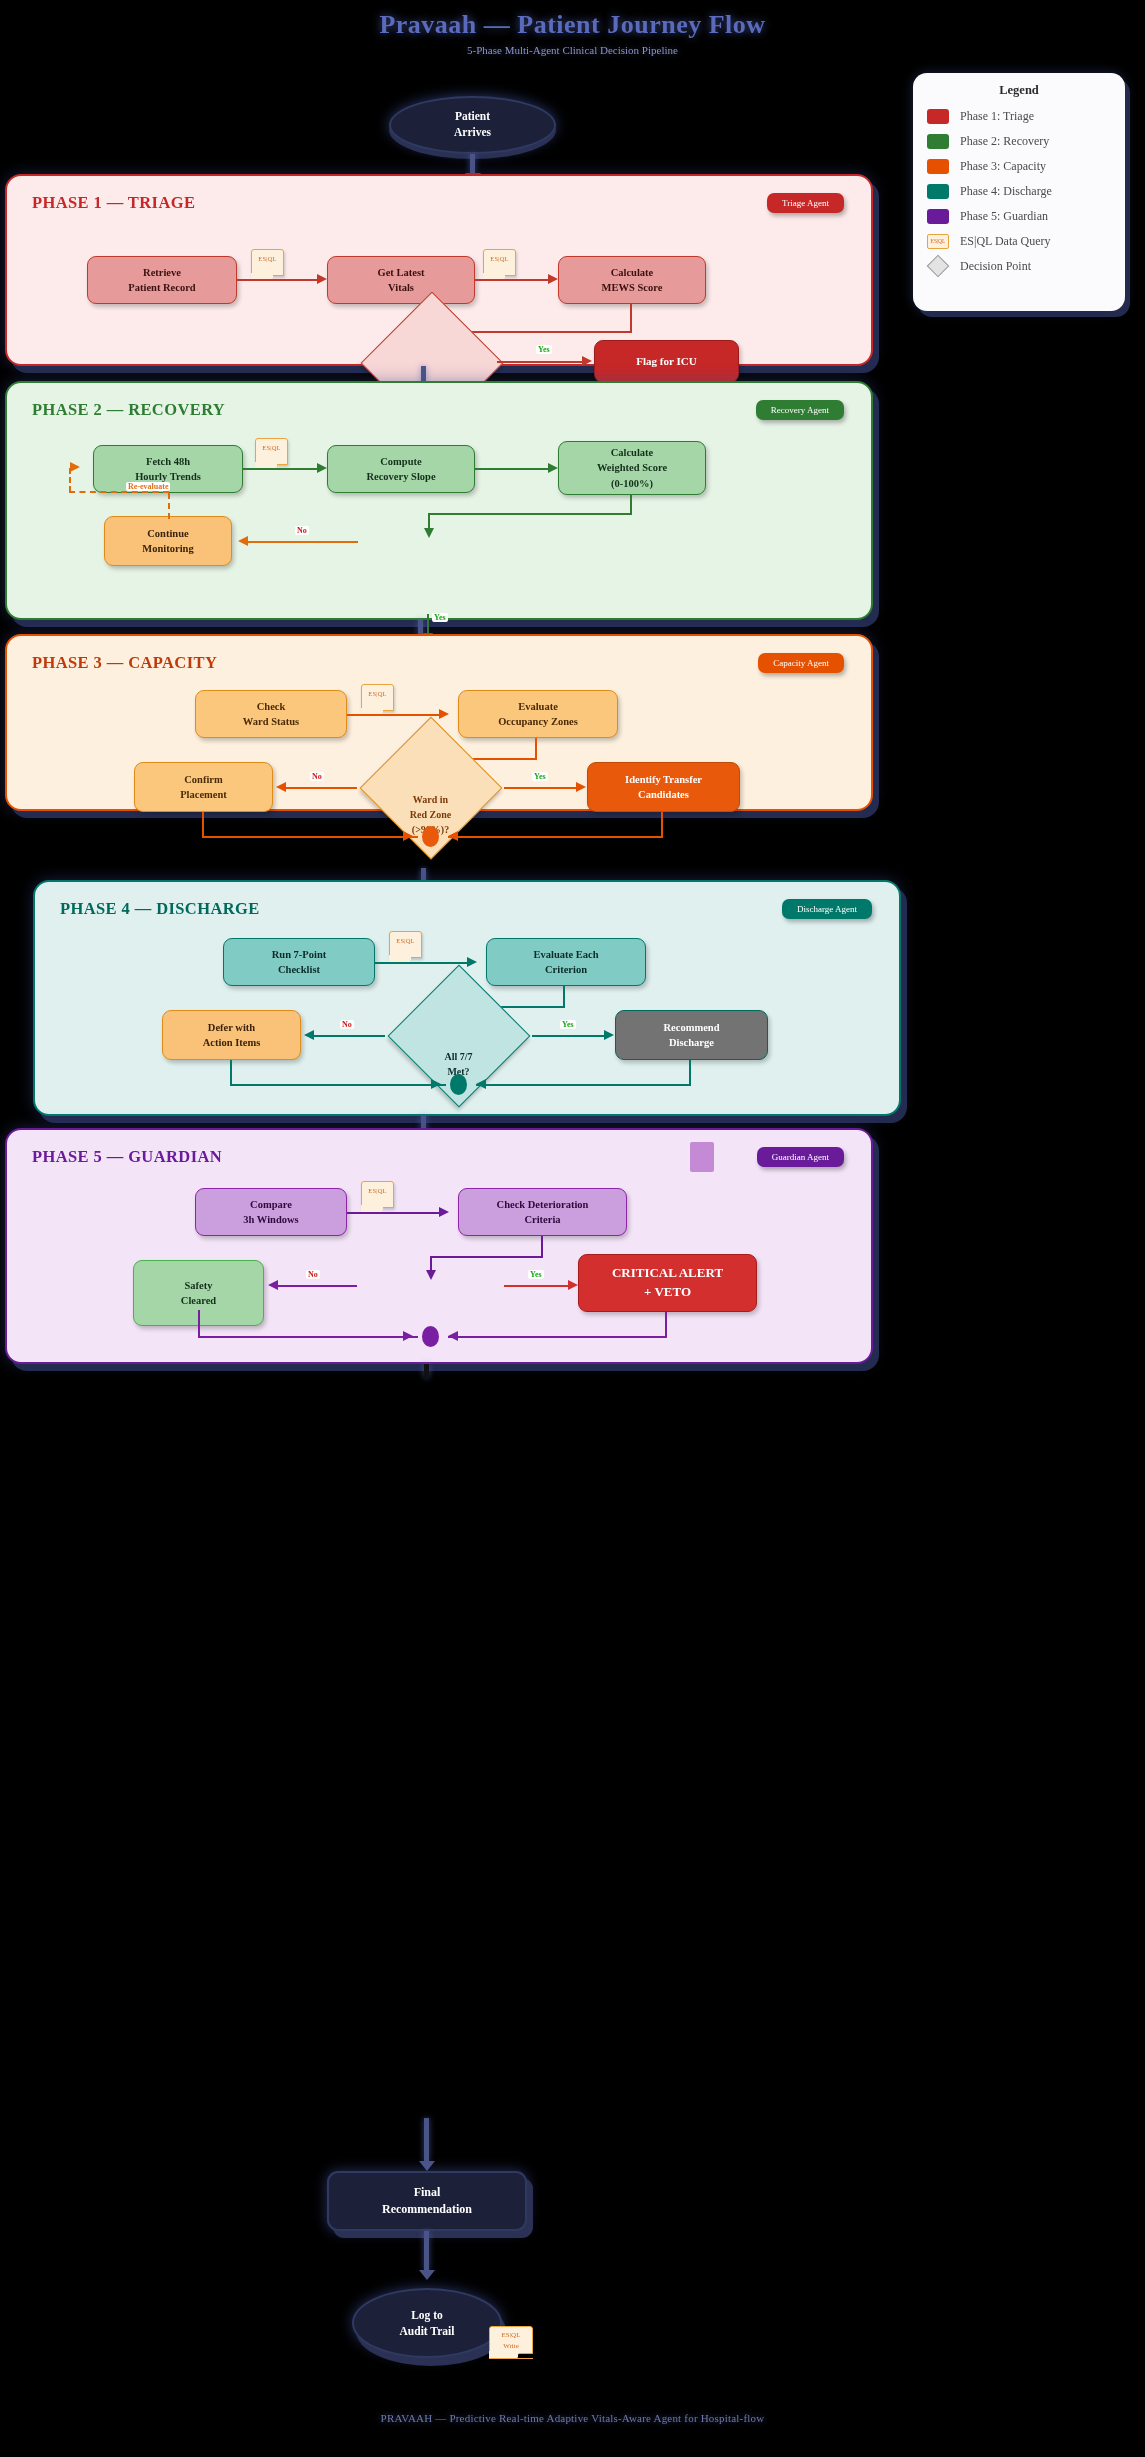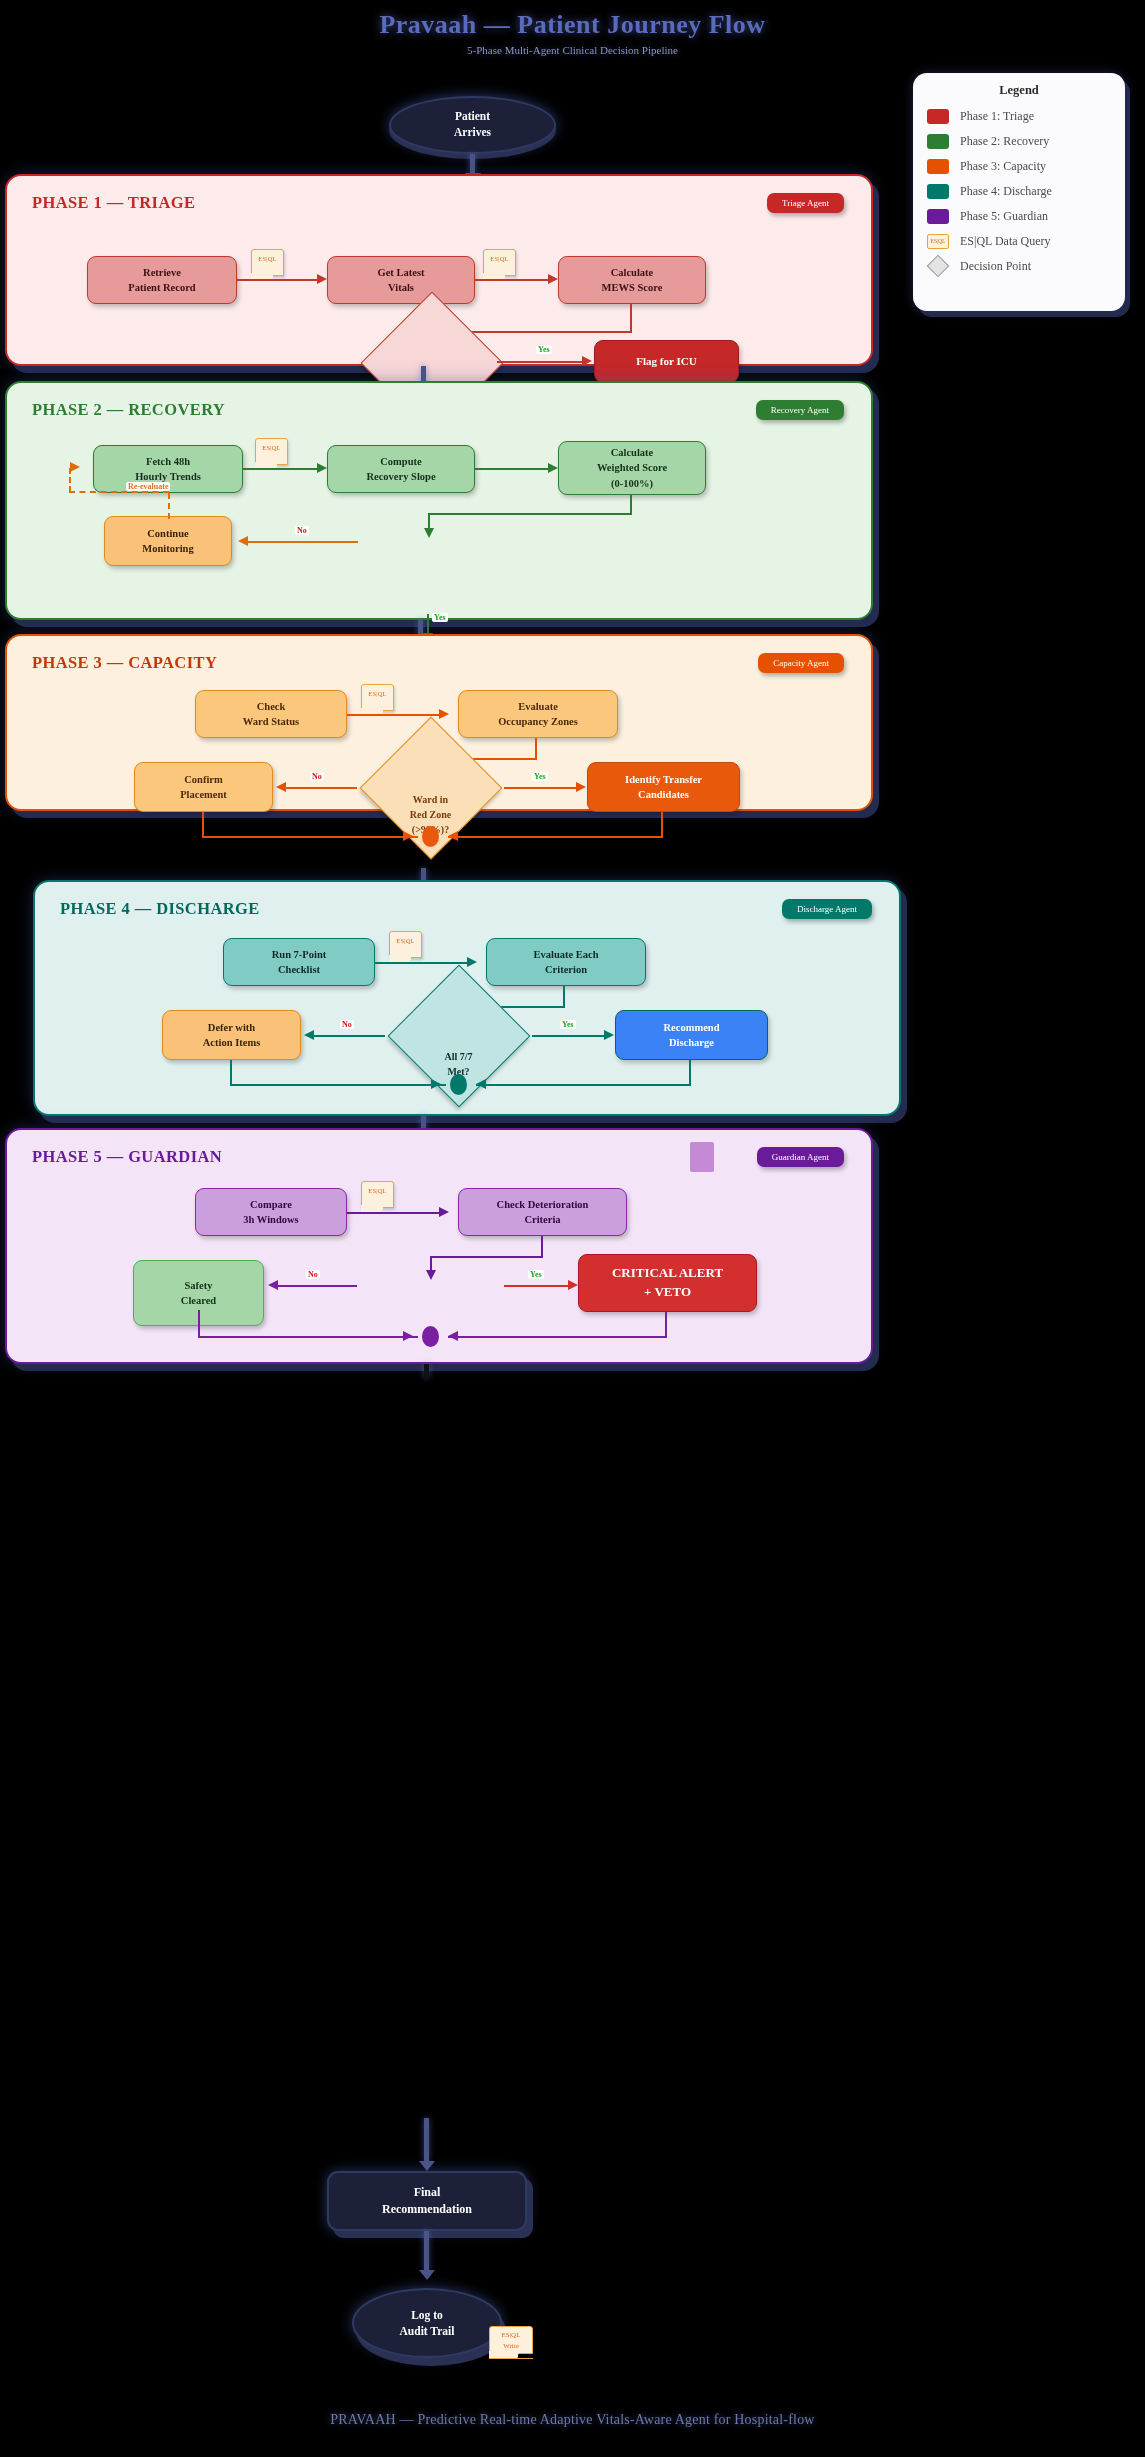--- a/index.html
+++ b/index.html
@@ -162,21 +162,21 @@
   }
   .audit-note::after{
     content:""; position:absolute; left:-1.2px; right:-1.2px; bottom:-6px; height:7px;
     background:
       radial-gradient(circle at 25% 0%, #fdf1de 55%, transparent 56%),
       radial-gradient(circle at 75% 100%, transparent 55%, #fdf1de 56%);
     border-bottom:1.2px solid #eba43f;
   }
   .footer-text {
     position:absolute; left:0; width:1145px; top:2412px; text-align:center;
-    font-size:14px; color:#6d78aa; letter-spacing:.2px;
+    font-size:11px; color:#6d78aa; letter-spacing:.2px;
     text-shadow:0 0 7px rgba(100,120,200,.65);
   }
 </style>
 </head>
 <body>
 
 <div class="header">
   <div class="app-title">Pravaah — Patient Journey Flow</div>
   <div class="app-sub">5-Phase Multi-Agent Clinical Decision Pipeline</div>
 </div>
@@ -434,21 +434,21 @@
 
   <div class="node" style="left:127px; top:128px; width:139px; height:50px; background:#fac278; border:1.6px solid #e08c1a; color:#3a230a;">
     <span>Defer with</span>
     <span>Action Items</span>
   </div>
 
   <div class="h-line" style="left:497px; top:153px; width:74px; background:#00796b;"></div>
   <div class="arrow-r" style="left:569px; top:147.5px; border-left:10px solid #00796b;"></div>
   <div class="label-chip lbl-yes" style="left:525px; top:138px;">Yes</div>
 
-  <div class="node" style="left:580px; top:128px; width:153px; height:50px; background:#3b82f6; border:1.6px solid #00695c; color:#fff;">
+  <div class="node" style="left:580px; top:128px; width:153px; height:50px; background:#737373; border:1.6px solid #00695c; color:#fff;">
     <span>Recommend</span>
     <span>Discharge</span>
   </div>
 
   <div class="v-line" style="left:195px; top:178px; height:26px; background:#00796b;"></div>
   <div class="h-line" style="left:195px; top:202px; width:216px; background:#00796b;"></div>
   <div class="arrow-r" style="left:396px; top:196.5px; border-left:10px solid #00796b;"></div>
   <div class="v-line" style="left:654px; top:178px; height:26px; background:#00796b;"></div>
   <div class="h-line" style="left:441px; top:202px; width:215px; background:#00796b;"></div>
   <div class="arrow-l" style="left:441px; top:196.5px; border-right:10px solid #00796b;"></div>

